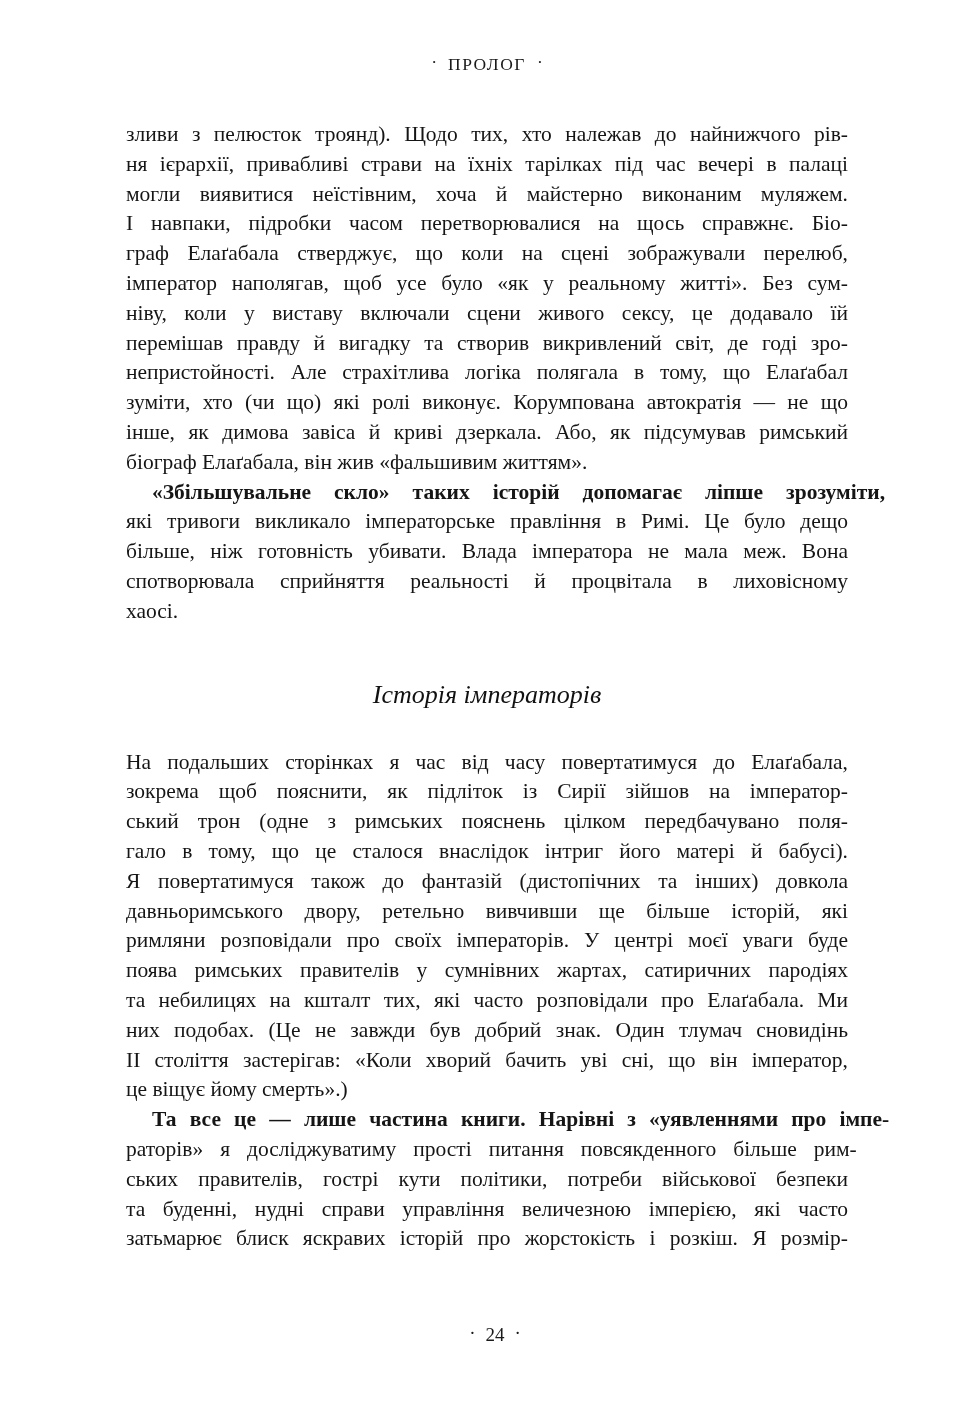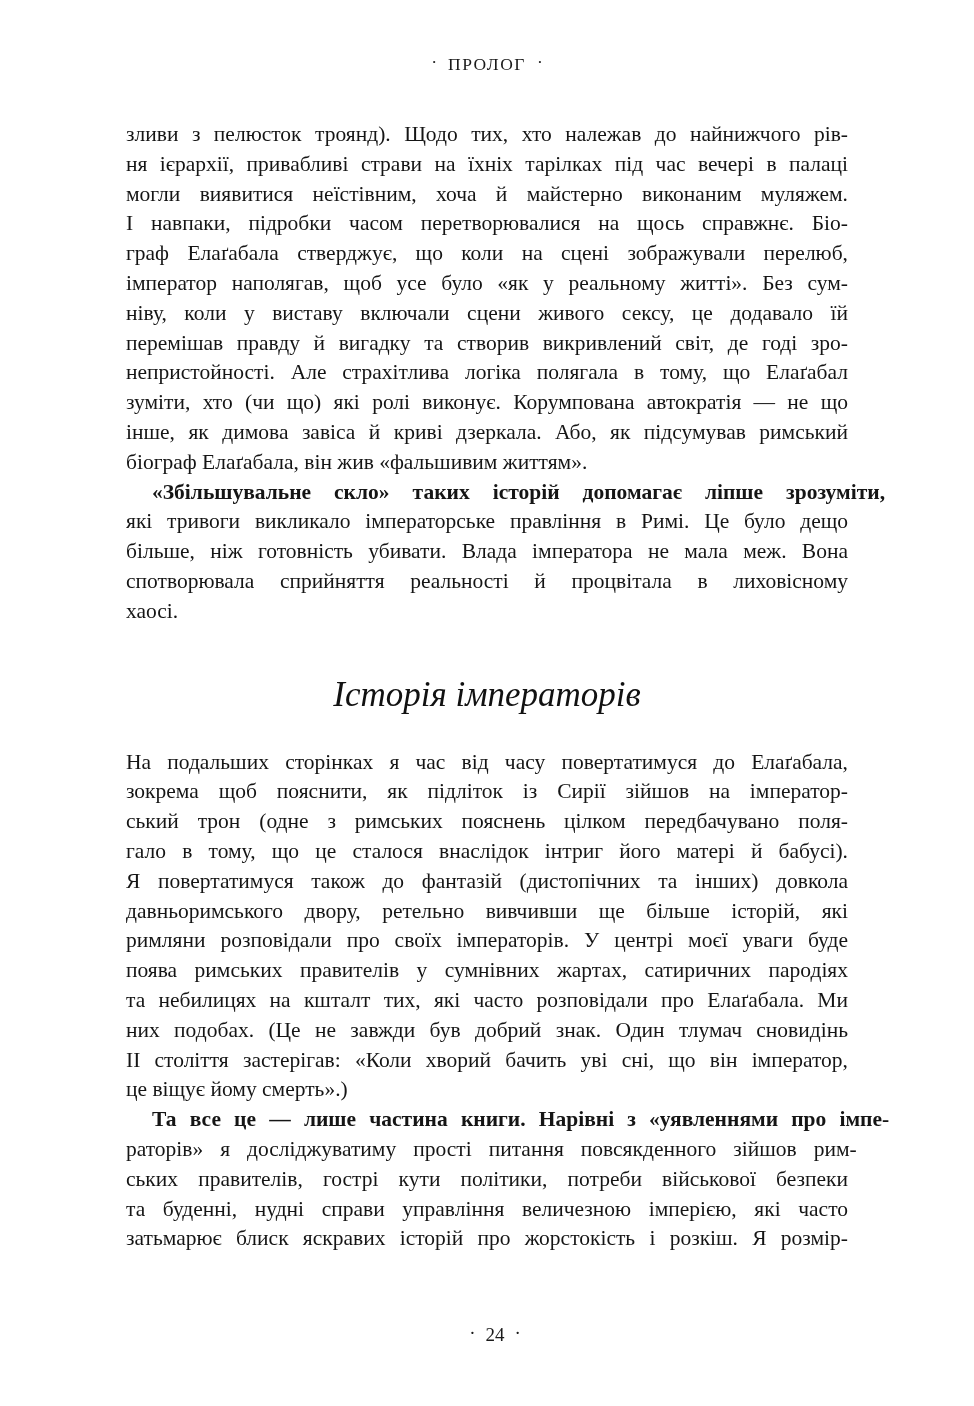--- a/index.html
+++ b/index.html
@@ -25,21 +25,21 @@
   .paragraph { margin: 0; }
   .line {
     font-size: 21.5px;
     line-height: 29.8px;
     white-space: nowrap;
   }
   .line.indent { text-indent: 26px; font-weight: bold; }
   .section-heading {
     font-style: italic;
     font-weight: 400;
-    font-size: 35px;
+    font-size: 26px;
     line-height: 40px;
     text-align: center;
     margin-top: 48px;
     margin-bottom: 33px;
     color: #111111;
   }
   .page-footer {
     position: absolute; top: 1324px; left: 8px; width: 100%;
     text-align: center;
     font-size: 19px;
@@ -86,21 +86,21 @@
       <div class="line"><span style="word-spacing: 16.1027px;">давньоримського двору, ретельно вивчивши ще більше історій, які</span></div>
       <div class="line"><span style="word-spacing: 9.57118px;">римляни розповідали про своїх імператорів. У центрі моєї уваги буде</span></div>
       <div class="line"><span style="word-spacing: 12.0558px;">поява римських правителів у сумнівних жартах, сатиричних пародіях</span></div>
       <div class="line"><span style="word-spacing: 7.87812px;">та небилицях на кшталт тих, які часто розповідали про Елаґабала. Ми</span></div>
       <div class="line"><span style="word-spacing: 8.975px;">них подобах. (Це не завжди був добрий знак. Один тлумач сновидінь</span></div>
       <div class="line"><span style="word-spacing: 8.82812px;">II століття застерігав: «Коли хворий бачить уві сні, що він імператор,</span></div>
       <div class="line"><span>це віщує йому смерть».)</span></div>
     </div>
     <div class="paragraph">
       <div class="line indent"><span style="word-spacing: 7.79545px;">Та все це — лише частина книги. Нарівні з «уявленнями про імпе-</span></div>
-      <div class="line"><span style="word-spacing: 11.6205px;">раторів» я досліджуватиму прості питання повсякденного зійшов рим-</span></div>
+      <div class="line"><span style="word-spacing: 11.6205px;">раторів» я досліджуватиму прості питання повсякденного більше рим-</span></div>
       <div class="line"><span style="word-spacing: 14.7679px;">ських правителів, гострі кути політики, потреби військової безпеки</span></div>
       <div class="line"><span style="word-spacing: 12.2227px; text-align: center;">та буденні, нудні справи управління величезною імперією, які часто</span></div>
       <div class="line"><span style="word-spacing: 8.87326px;">затьмарює блиск яскравих історій про жорстокість і розкіш. Я розмір-</span></div>
     </div>
   </div>
 
 <div class="page-footer">
   <span class="dot">·</span><span>24</span><span class="dot">·</span>
 </div>
 

